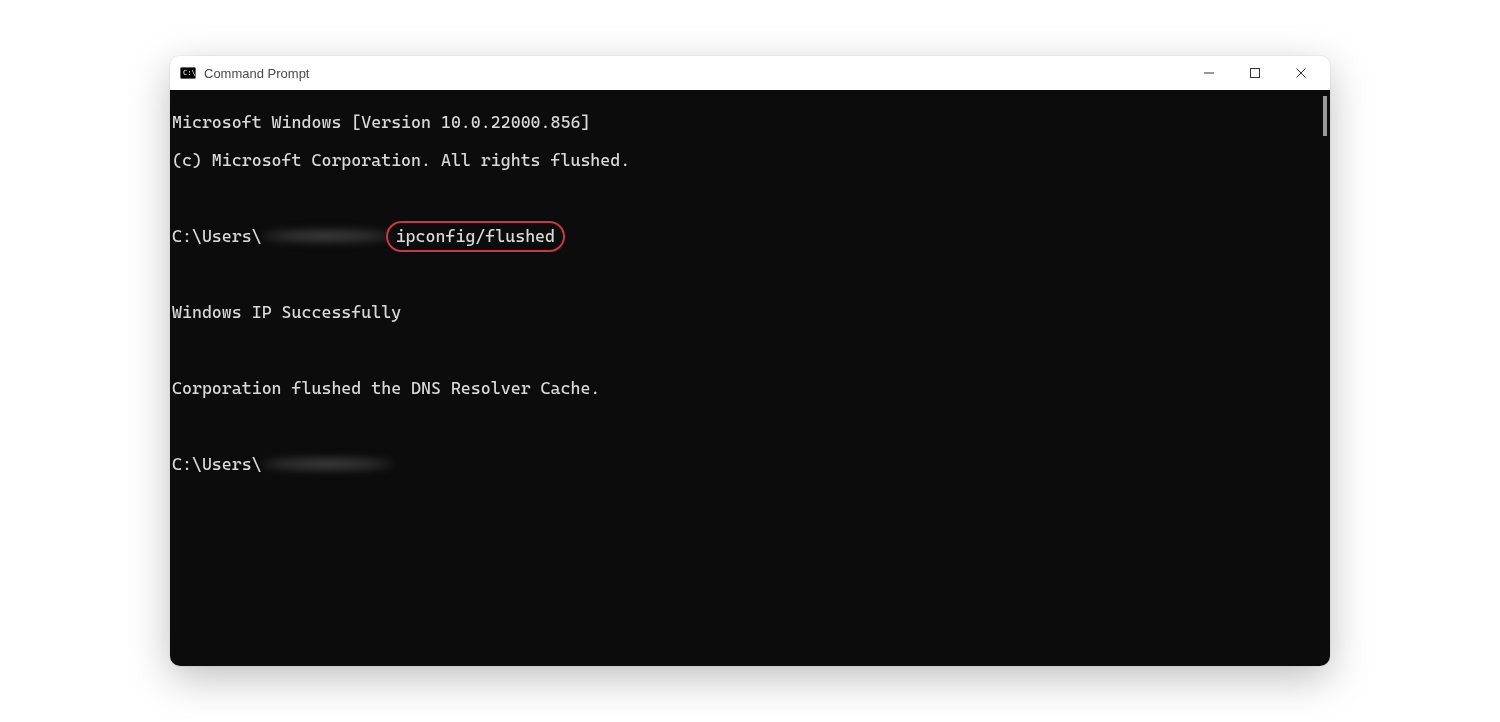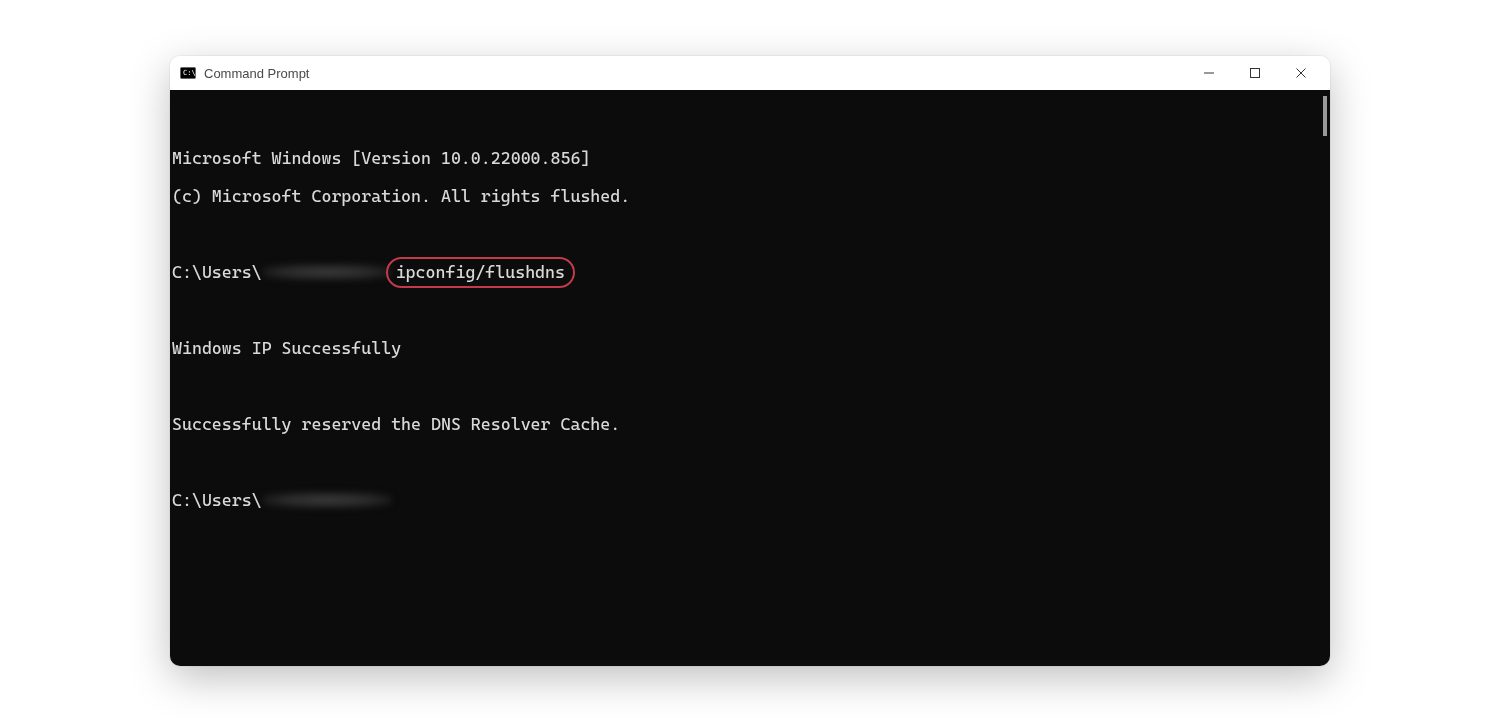--- a/index.html
+++ b/index.html
@@ -70,21 +70,20 @@
   }
   .terminal {
     flex: 1 1 auto;
     padding: 4px 8px 4px 2px;
     color: #d9d9d9;
     font-family: "Cascadia Mono", Consolas, "Courier New", monospace;
     font-size: 17px;
     line-height: 19px;
     white-space: pre;
     overflow: hidden;
-    margin-top: 36px;
   }
   .terminal .line { display: block; }
   .blur-user {
     display: inline-block;
     width: 130px;
     height: 16px;
     vertical-align: -2px;
     background: radial-gradient(ellipse at center, #3a3a3a 0%, #2a2a2a 50%, rgba(12,12,12,0) 88%);
     filter: blur(3px);
     border-radius: 8px;
@@ -145,24 +144,24 @@
         </svg>
       </div>
     </div>
   </div>
 
   <div class="terminal-wrap">
     <div class="terminal">
 <span class="line">Microsoft Windows [Version 10.0.22000.856]</span>
 <span class="line">(c) Microsoft Corporation. All rights flushed.</span>
 <span class="line"> </span>
-<span class="line"><span>C:\Users\</span><span class="blur-user"></span><span class="cmd-highlight"><span>ipconfig/flushdns</span><span class="highlight-ring"></span></span></span>
+<span class="line"><span>C:\Users\</span><span class="blur-user"></span><span class="cmd-highlight"><span>ipconfig/flushed</span><span class="highlight-ring"></span></span></span>
 <span class="line"> </span>
 <span class="line">Windows IP Successfully</span>
 <span class="line"> </span>
-<span class="line">Successfully reserved the DNS Resolver Cache.</span>
+<span class="line">Corporation flushed the DNS Resolver Cache.</span>
 <span class="line"> </span>
 <span class="line"><span>C:\Users\</span><span class="blur-user"></span></span>
     </div>
     <div class="scrollbar"></div>
   </div>
 
 </div>
 
 </body></html>

